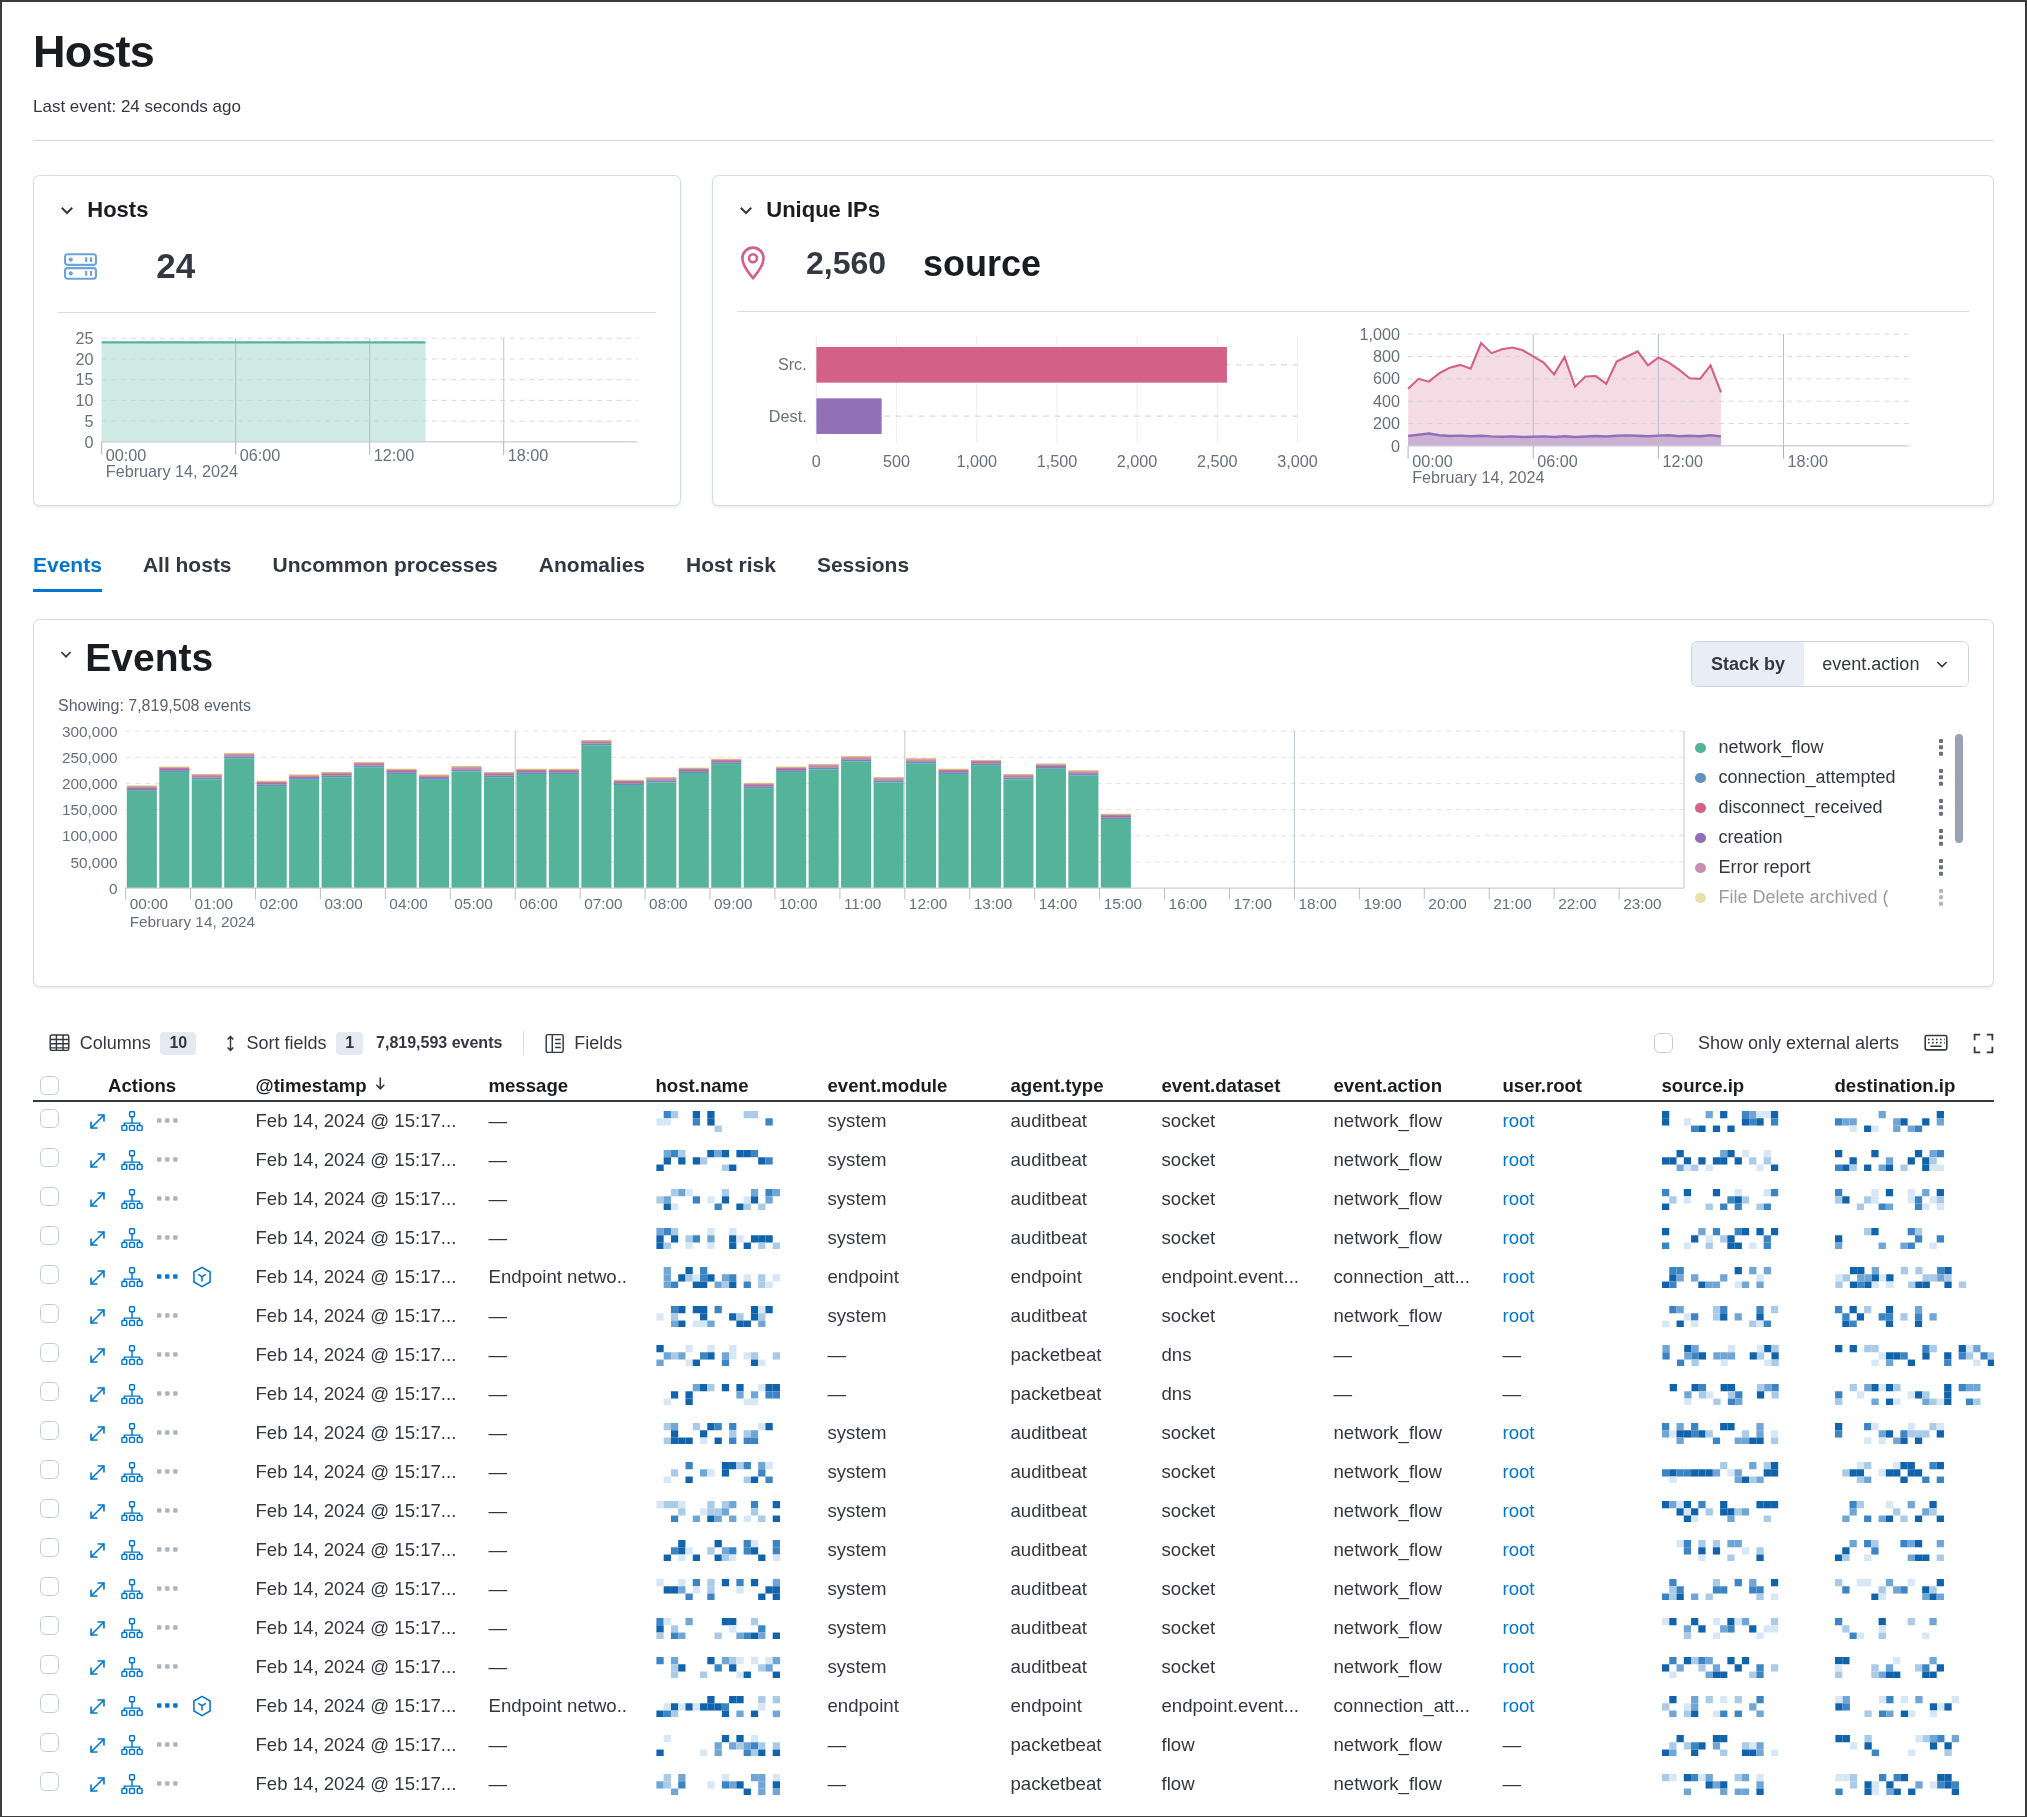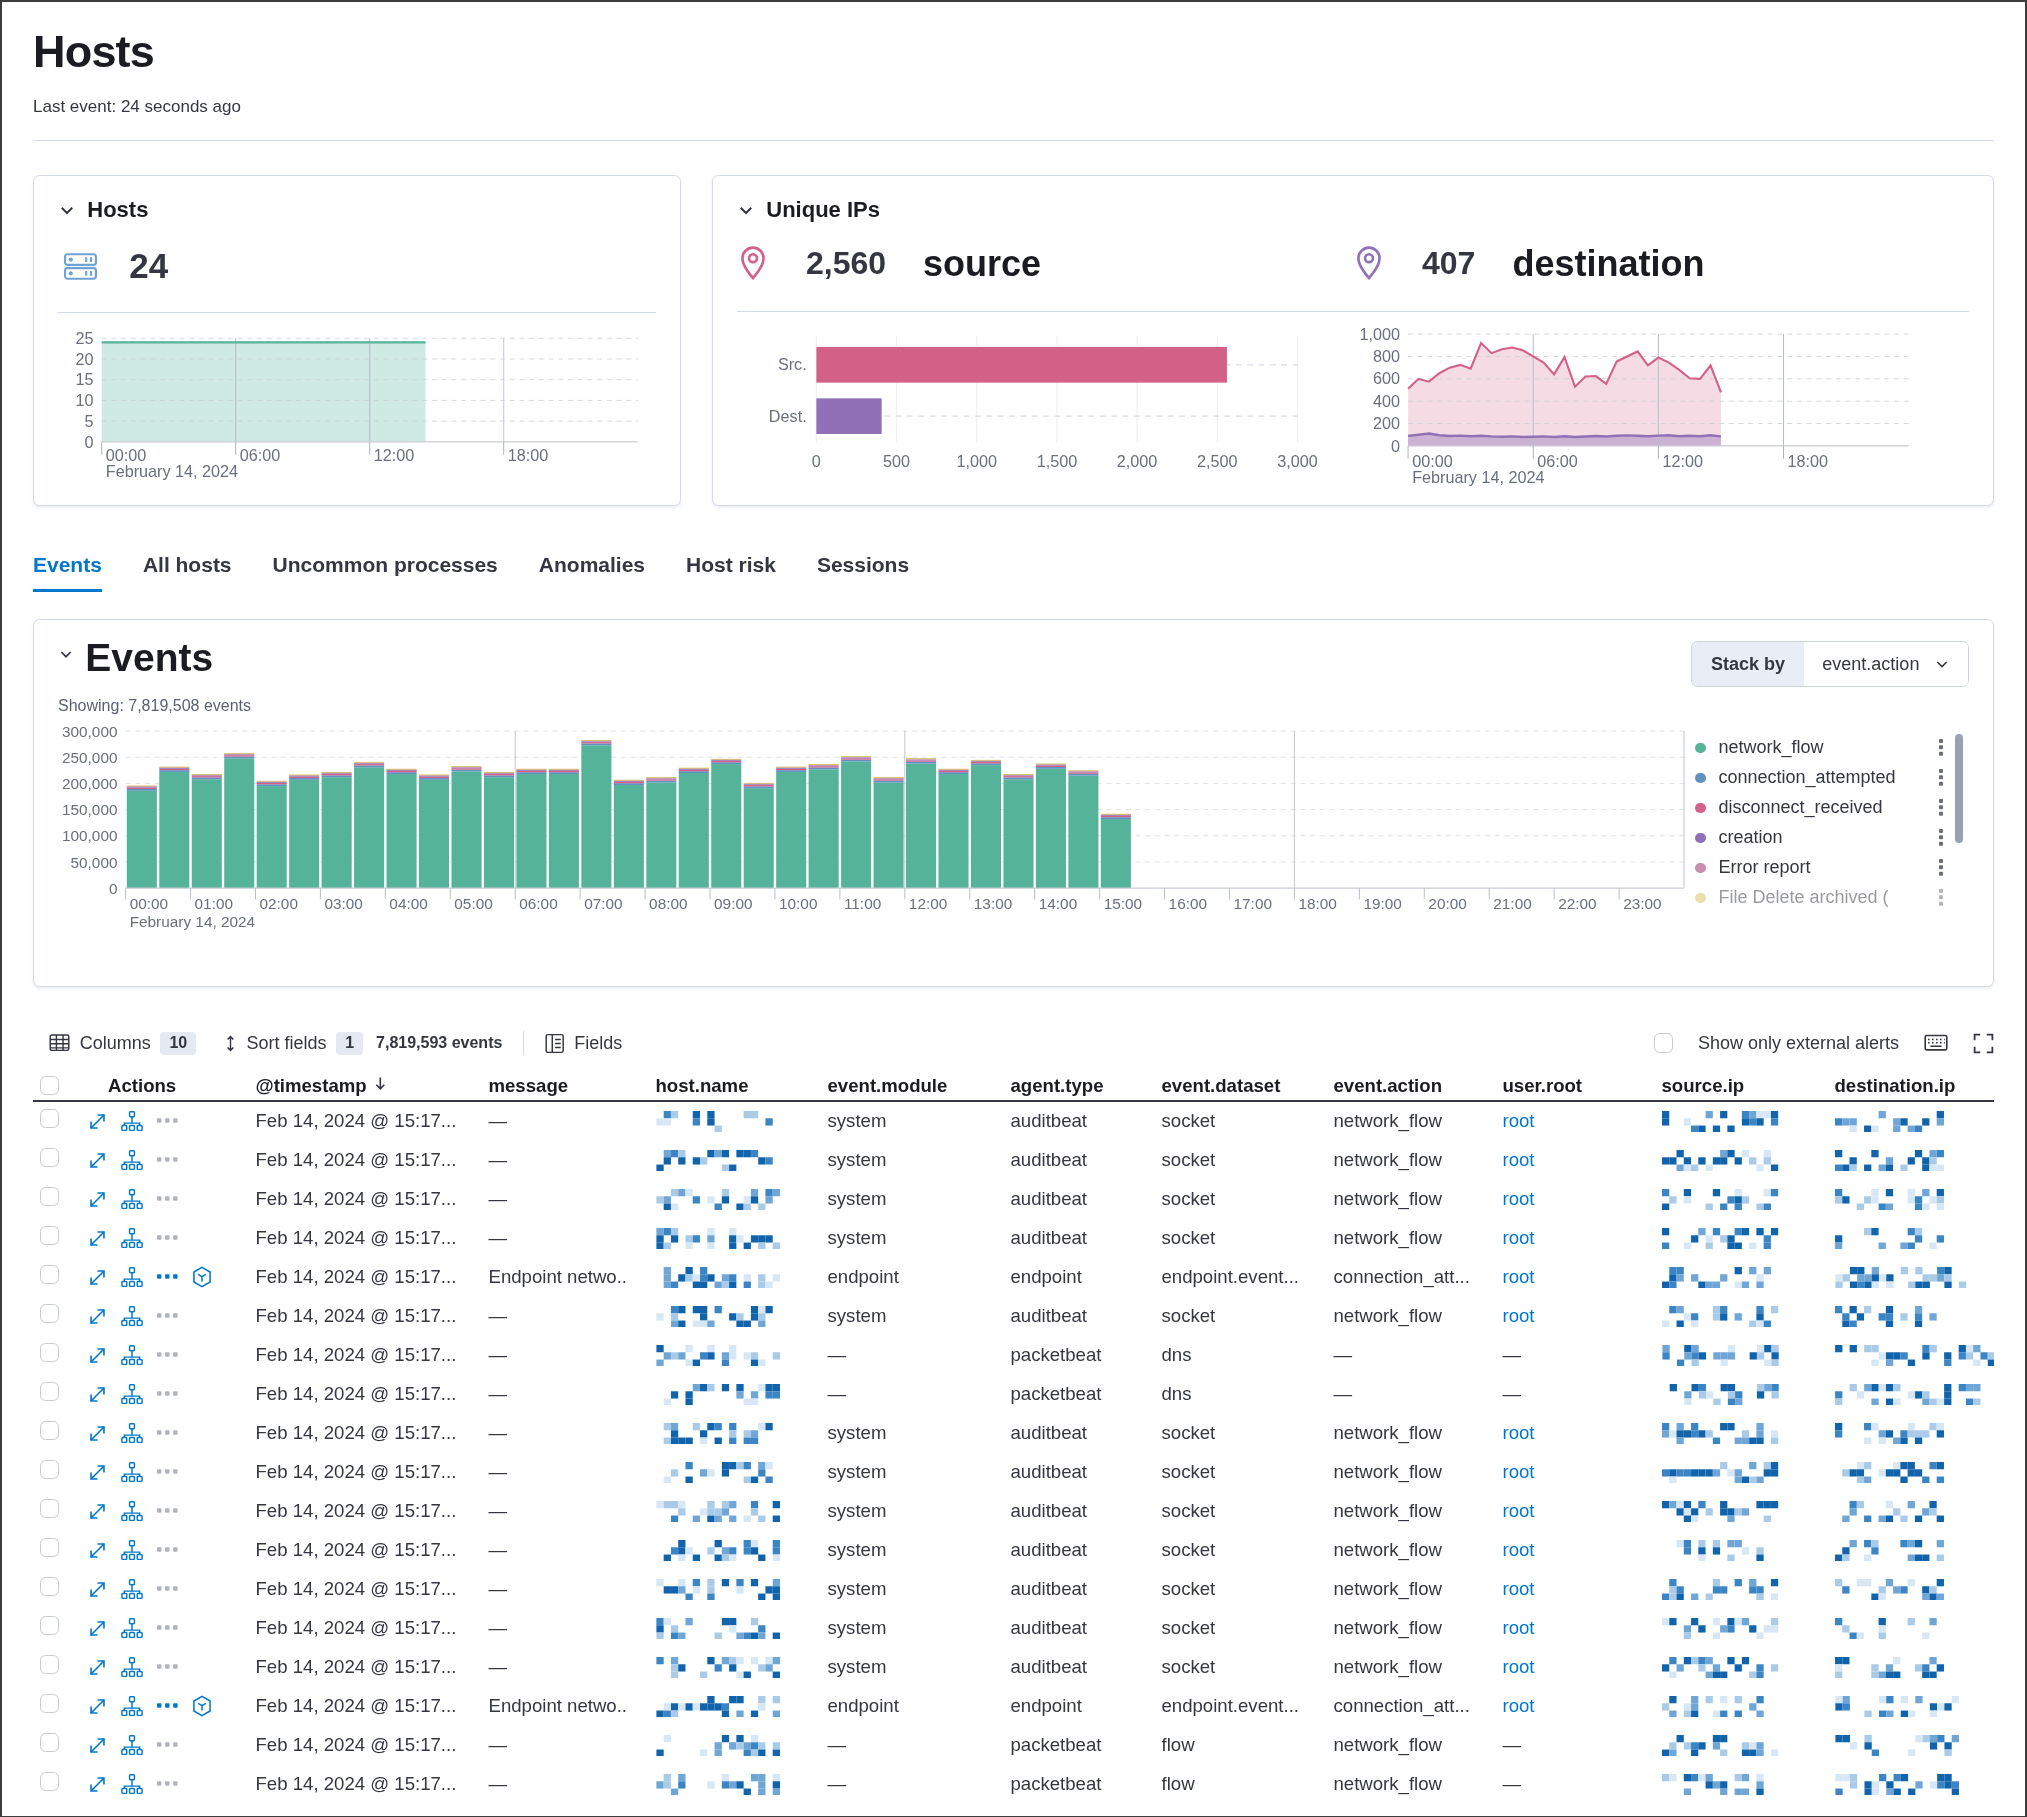--- a/index.html
+++ b/index.html
@@ -13,21 +13,21 @@
   .page-title{font-size:45px;font-weight:800;color:#1a1c21;margin:24px 0 0;letter-spacing:-0.8px;}
   .page-subtitle{font-size:17px;color:#343741;margin-top:19.4px;}
   .top-rule{border:none;border-top:0.8px solid #D3DAE6;margin:23px 0 0;}
   
   .panels-row{display:flex;gap:31px;margin-top:34px;}
   .panel{border:0.8px solid #D3DAE6;border-radius:6.5px;background:#fff;
     box-shadow:0 1.6px 2.4px rgba(152,162,179,.18);padding:21px 24px;box-sizing:border-box;height:331px;}
   .panel-hosts{width:648px;flex:none;}
   .panel-ips{flex:1;}
   .panel-head{display:flex;align-items:center;gap:11.3px;font-size:22px;font-weight:700;color:#1a1c21;}
-  .hosts-kpi{display:flex;align-items:center;gap:29px;margin-top:23px;padding-left:3.2px;}
+  .hosts-kpi{display:flex;align-items:center;gap:56px;margin-top:23px;padding-left:3.2px;}
   .kpi-count{font-size:35px;font-weight:700;color:#343741;}
   .panel-divider{border-top:0.8px solid #D3DAE6;margin-top:26px;}
   .ips-kpis{display:flex;margin-top:19.4px;}
   .ip-kpi{flex:1;display:flex;align-items:center;gap:37px;}
   .ip-kpi .kpi-count{font-size:32px;}
   .kpi-label{font-size:36px;font-weight:700;color:#1a1c21;}
   .ips-charts{display:flex;margin-top:3.2px;}
   .ips-charts .half{flex:1;}
   .chart-box{margin-top:11.3px;}
   
@@ -153,30 +153,20 @@
       <div class="ips-kpis">
         <div class="ip-kpi">
           <span class="act">
             <svg width="32" height="37" viewBox="0 0 24 28" fill="none" stroke="#D36086" stroke-width="2">
                 <path d="M12 2C7.6 2 4 5.6 4 10c0 6.5 8 15 8 15s8-8.5 8-15c0-4.4-3.6-8-8-8z"></path>
                 <circle cx="12" cy="10" r="3"></circle>
               </svg>
           </span>
           <span class="kpi-count">2,560</span>
           <span class="kpi-label">source</span>
-        </div>
-        <div class="ip-kpi">
-          <span class="act">
-            <svg width="32" height="37" viewBox="0 0 24 28" fill="none" stroke="#9170B8" stroke-width="2">
-                <path d="M12 2C7.6 2 4 5.6 4 10c0 6.5 8 15 8 15s8-8.5 8-15c0-4.4-3.6-8-8-8z"></path>
-                <circle cx="12" cy="10" r="3"></circle>
-              </svg>
-          </span>
-          <span class="kpi-count">407</span>
-          <span class="kpi-label">destination</span>
         </div>
       </div>
       <div class="panel-divider"></div>
       <div class="ips-charts">
         <div class="half chart-box" id="ipBarChart"><svg width="601" height="156" viewBox="0 0 742 192">
               <line x1="98" y1="12" x2="98" y2="144" stroke="#edf0f4" stroke-width="1.4"></line>
               <line x1="197" y1="12" x2="197" y2="144" stroke="#edf0f4" stroke-width="1.4"></line>
               <line x1="296" y1="12" x2="296" y2="144" stroke="#edf0f4" stroke-width="1.4"></line>
               <line x1="395" y1="12" x2="395" y2="144" stroke="#edf0f4" stroke-width="1.4"></line>
               <line x1="494" y1="12" x2="494" y2="144" stroke="#edf0f4" stroke-width="1.4"></line>

